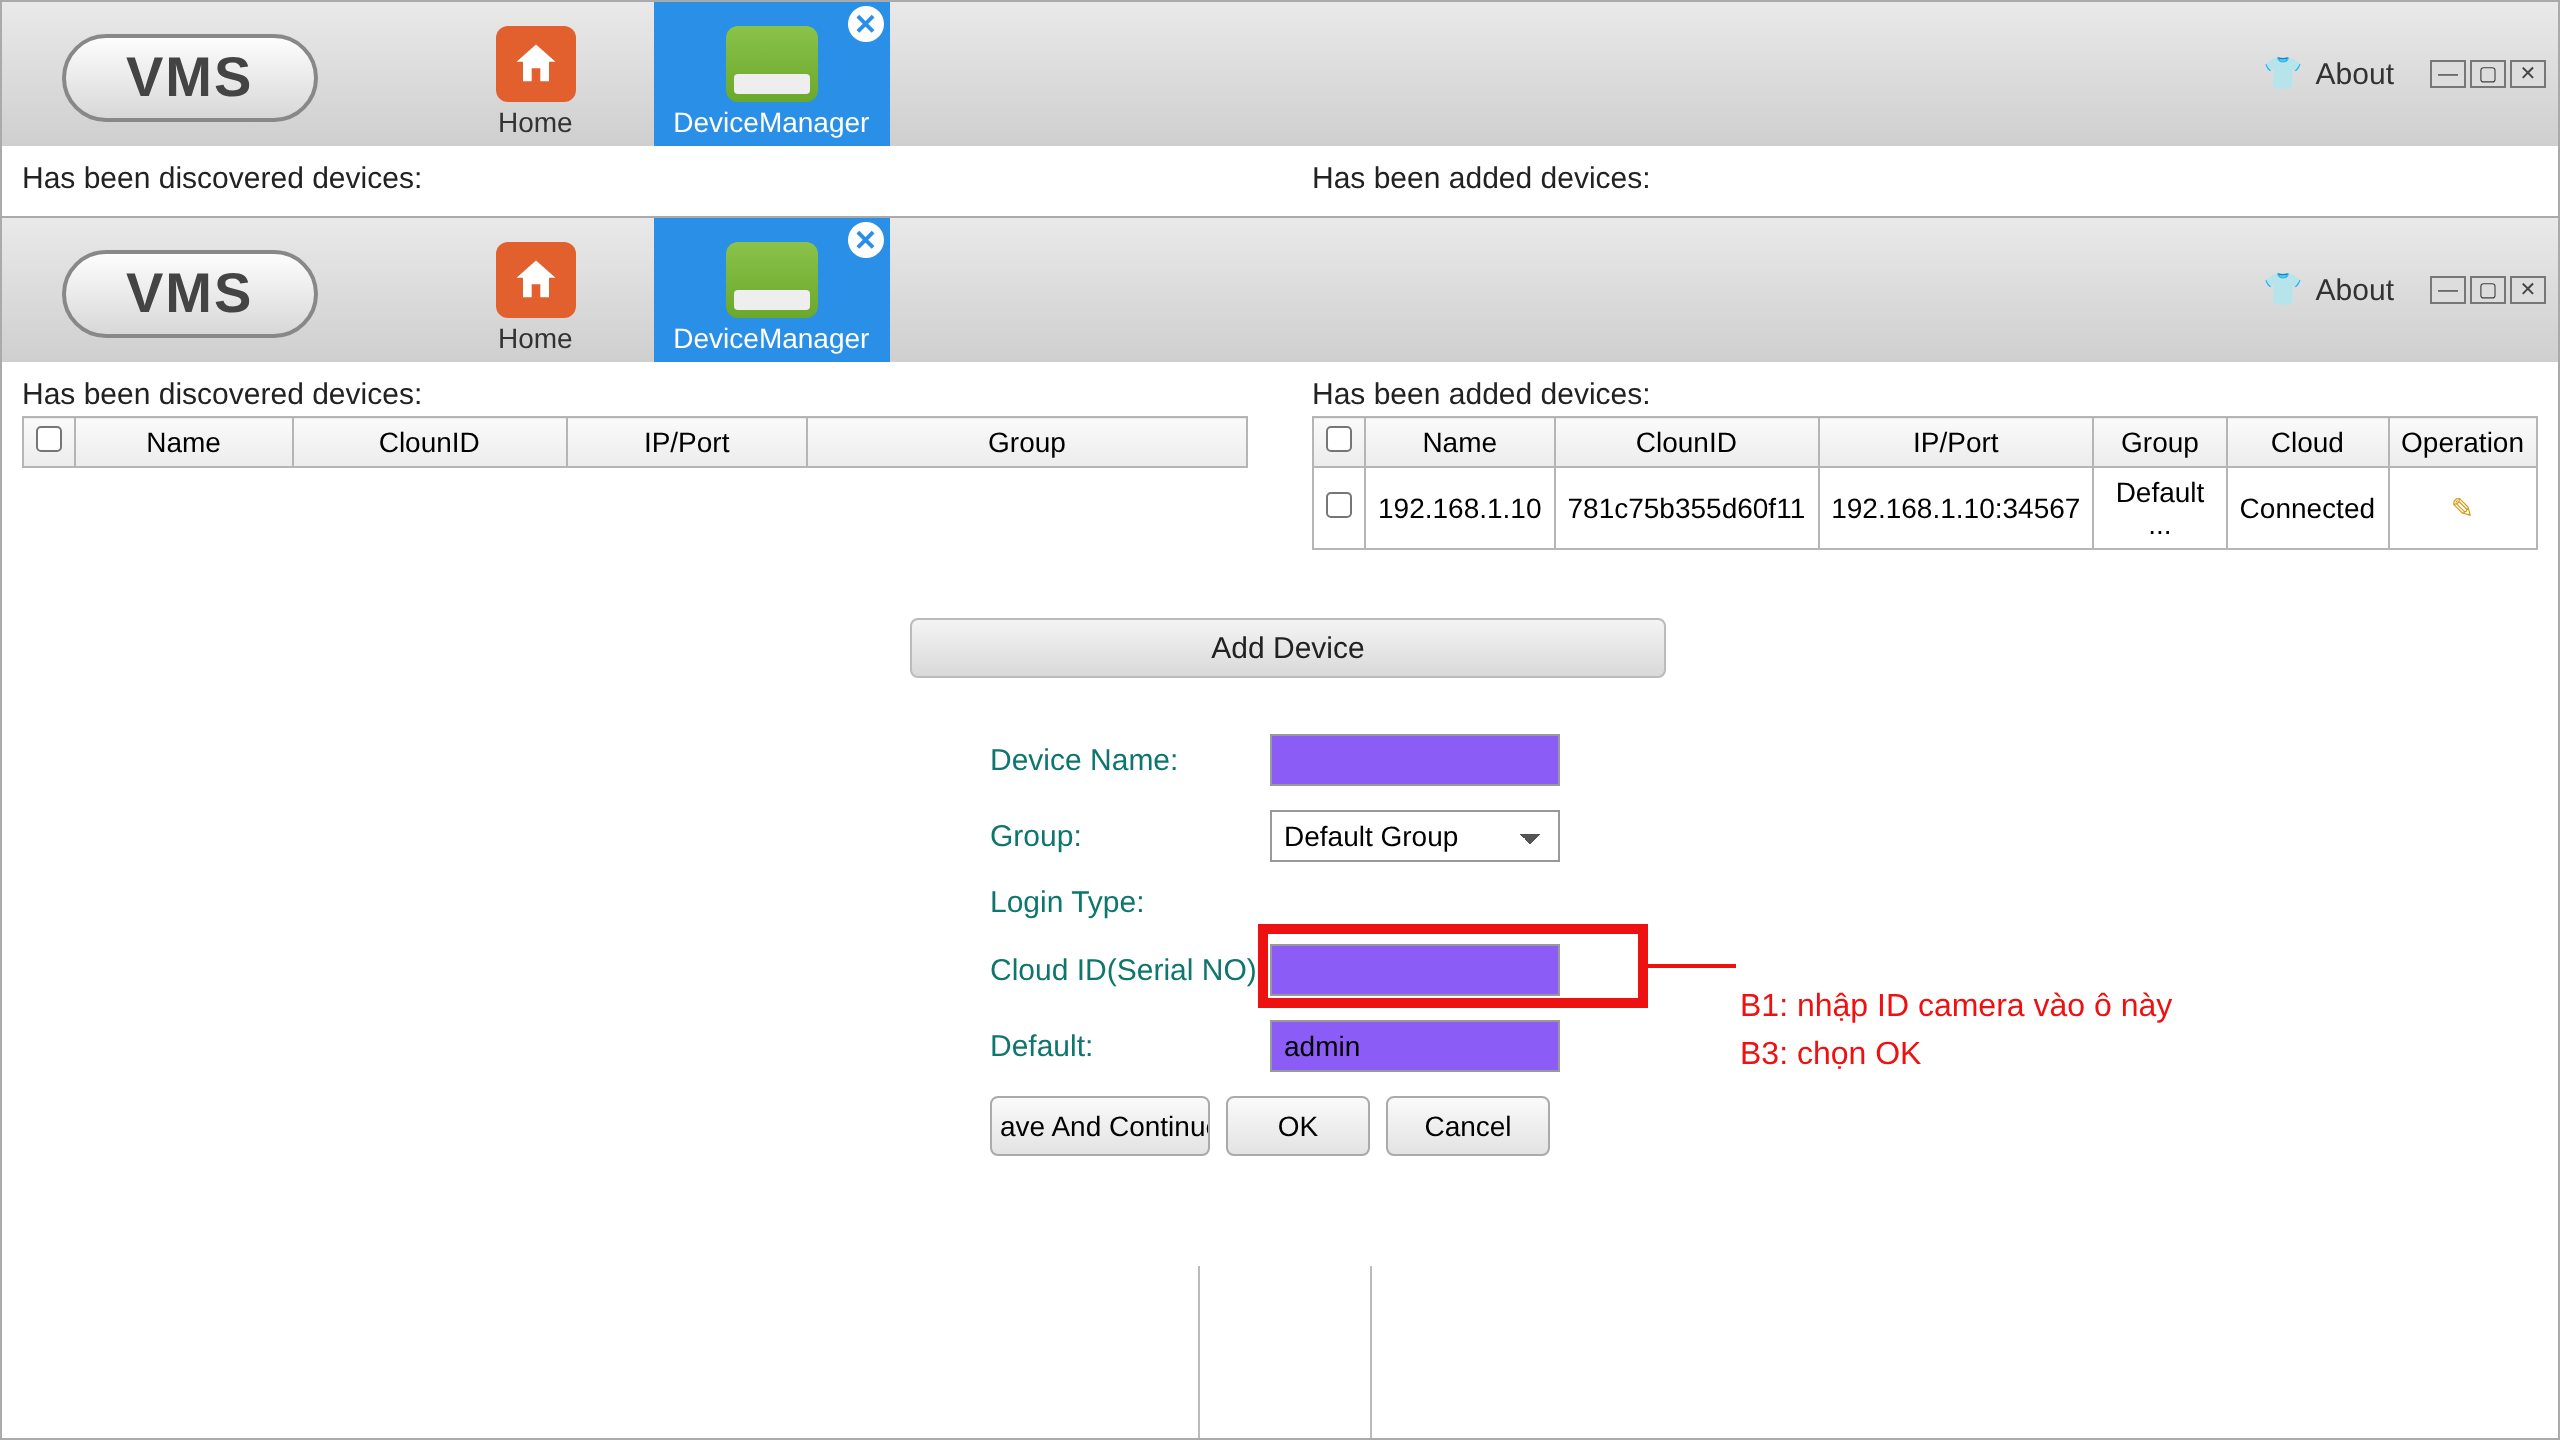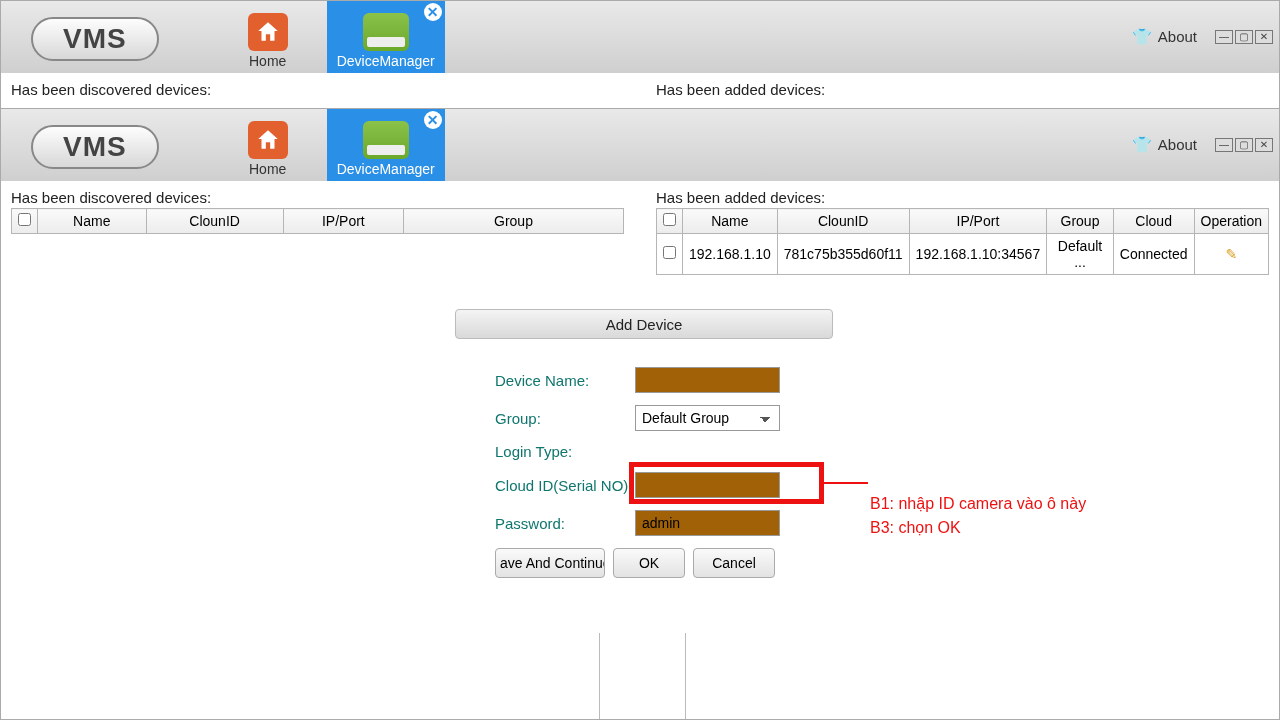--- a/index.html
+++ b/index.html
@@ -81,21 +81,21 @@
   .dialog-title {
     height: 30px; background: linear-gradient(#f4f4f4,#d9d9d9);
     border: 1px solid #bbb; border-radius: 4px;
     display:flex; align-items:center; justify-content:center;
     font-weight:normal; font-size:15px; color:#222;
   }
   .dialog-body { padding: 28px 0 12px 0; }
   .frow { display:flex; align-items:center; margin: 0 0 12px 0; }
   .flabel { width: 180px; padding-left: 40px; font-size: 15px; color:#0f766e; }
   .finput, .fselect {
-    width: 145px; height: 26px; border:1px solid #999; padding: 2px 6px; font-size:14px; background:#a16207;
+    width: 145px; height: 26px; border:1px solid #999; padding: 2px 6px; font-size:14px; background:#8b5cf6;
   }
   .fselect { appearance:none; background:
     linear-gradient(45deg, transparent 50%, #555 50%) calc(100% - 14px) 11px / 5px 5px no-repeat,
     linear-gradient(-45deg, transparent 50%, #555 50%) calc(100% - 9px) 11px / 5px 5px no-repeat,
     #fff;
   }
   .btnrow { display:flex; gap: 8px; padding-left: 40px; margin-top: 10px; }
   .btn {
     height: 30px; border:1px solid #aaa; background: linear-gradient(#fafafa,#e3e3e3);
     border-radius: 4px; font-size:14px; cursor:pointer; padding: 0 14px;
@@ -247,21 +247,21 @@
         </select>
       </div>
       <div class="frow">
         <div class="flabel">Login Type:</div>
       </div>
       <div class="frow">
         <div class="flabel">Cloud ID(Serial NO):</div>
         <input class="finput" value="" style="">
       </div>
       <div class="frow">
-        <div class="flabel">Password:</div>
+        <div class="flabel">Default:</div>
         <input class="finput" value="admin" style="">
       </div>
       <div class="btnrow">
         <button class="btn wide">ave And Continue</button>
         <button class="btn" style="width:72px">OK</button>
         <button class="btn" style="width:82px">Cancel</button>
       </div>
     </div>
   </div>
 

